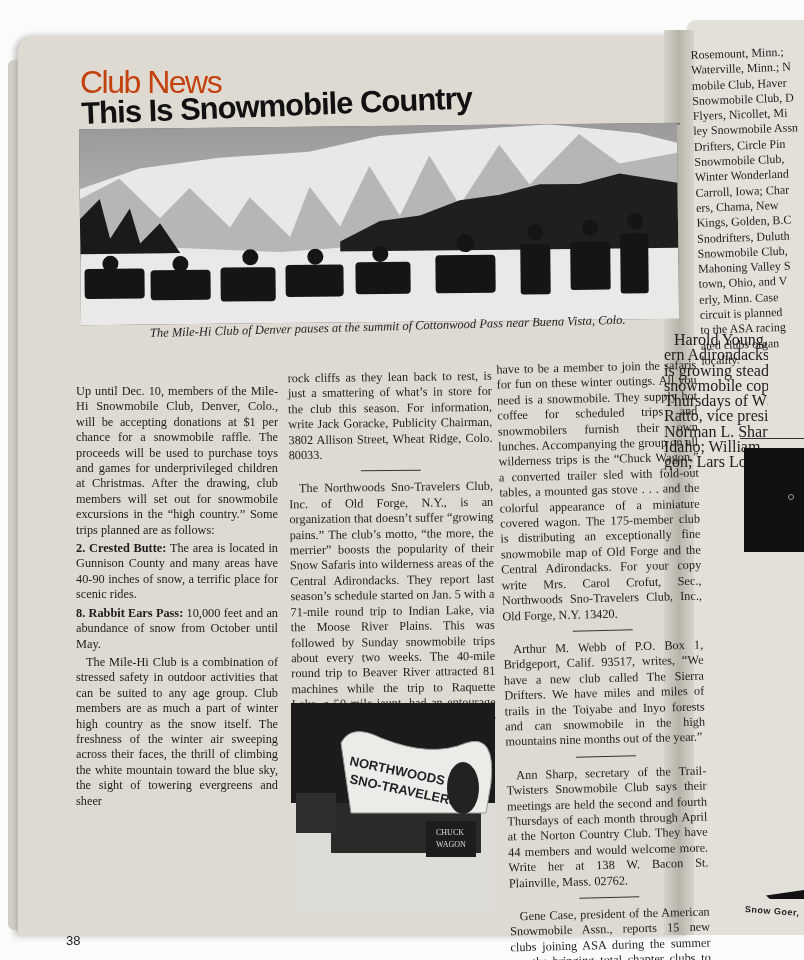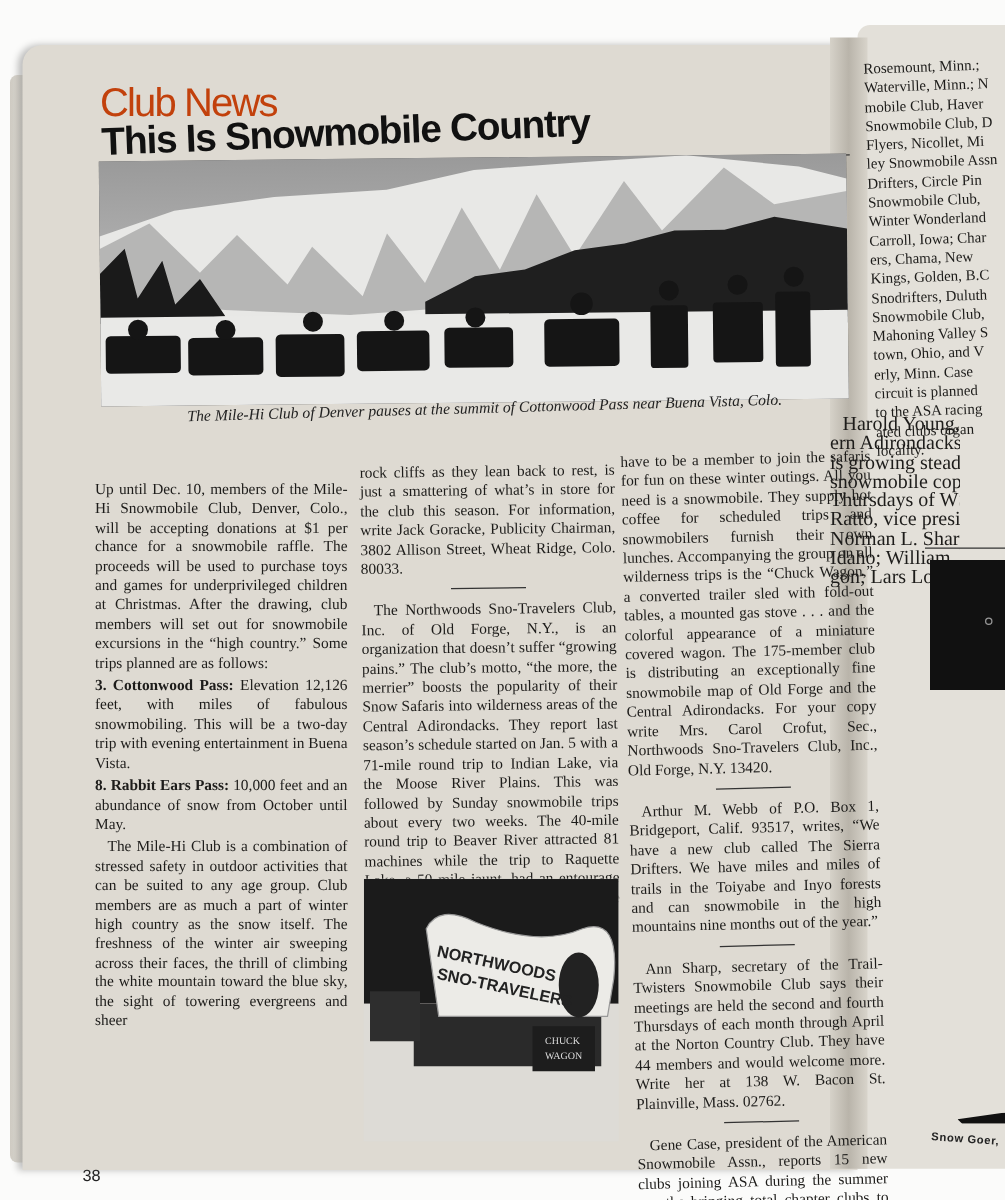--- a/index.html
+++ b/index.html
@@ -76,21 +76,21 @@
       <circle cx="455" cy="108" r="8"></circle>
         <circle cx="510" cy="104" r="8"></circle>
         <circle cx="555" cy="98" r="8"></circle>
     </g>
   </svg>
 </div>
 <div class="caption">The Mile-Hi Club of Denver pauses at the summit of Cottonwood Pass near Buena Vista, Colo.</div>
 
 <div class="col c1">
   <p>Up until Dec. 10, members of the Mile-Hi Snowmobile Club, Denver, Colo., will be accepting donations at $1 per chance for a snowmobile raffle. The proceeds will be used to purchase toys and games for underprivileged children at Christmas. After the drawing, club members will set out for snowmobile excursions in the “high country.” Some trips planned are as follows:</p>
-  <p><b>3. Cottonwood Pass:</b> <span>Elevation 12,126 feet, with miles of fabulous snowmobiling. This will be a two-day trip with evening entertainment in Buena Vista.</span></p>
+  <p><b>2. Crested Butte:</b> <span>The area is located in Gunnison County and many areas have 40-90 inches of snow, a terrific place for scenic rides.</span></p>
   <p><b>8. Rabbit Ears Pass:</b> <span>10,000 feet and an abundance of snow from October until May.</span></p>
   <p class="ind">The Mile-Hi Club is a combination of stressed safety in outdoor activities that can be suited to any age group. Club members are as much a part of winter high country as the snow itself. The freshness of the winter air sweeping across their faces, the thrill of climbing the white mountain toward the blue sky, the sight of towering evergreens and sheer</p>
 </div>
 
 <div class="col c2">
   <p>rock cliffs as they lean back to rest, is just a smattering of what’s in store for the club this season. For information, write Jack Goracke, Publicity Chairman, 3802 Allison Street, Wheat Ridge, Colo. 80033.</p>
   <div class="sep"></div>
   <p class="ind">The Northwoods Sno-Travelers Club, Inc. of Old Forge, N.Y., is an organization that doesn’t suffer “growing pains.” The club’s motto, “the more, the merrier” boosts the popularity of their Snow Safaris into wilderness areas of the Central Adirondacks. They report last season’s schedule started on Jan. 5 with a 71-mile round trip to Indian Lake, via the Moose River Plains. This was followed by Sunday snowmobile trips about every two weeks. The 40-mile round trip to Beaver River attracted 81 machines while the trip to Raquette Lake, a 50 mile jaunt, had an entourage of 102 snowmobiles . . . and even more snowmobilers.</p>
   <p class="ind">Club officials point out that you don’t</p>
 </div>

